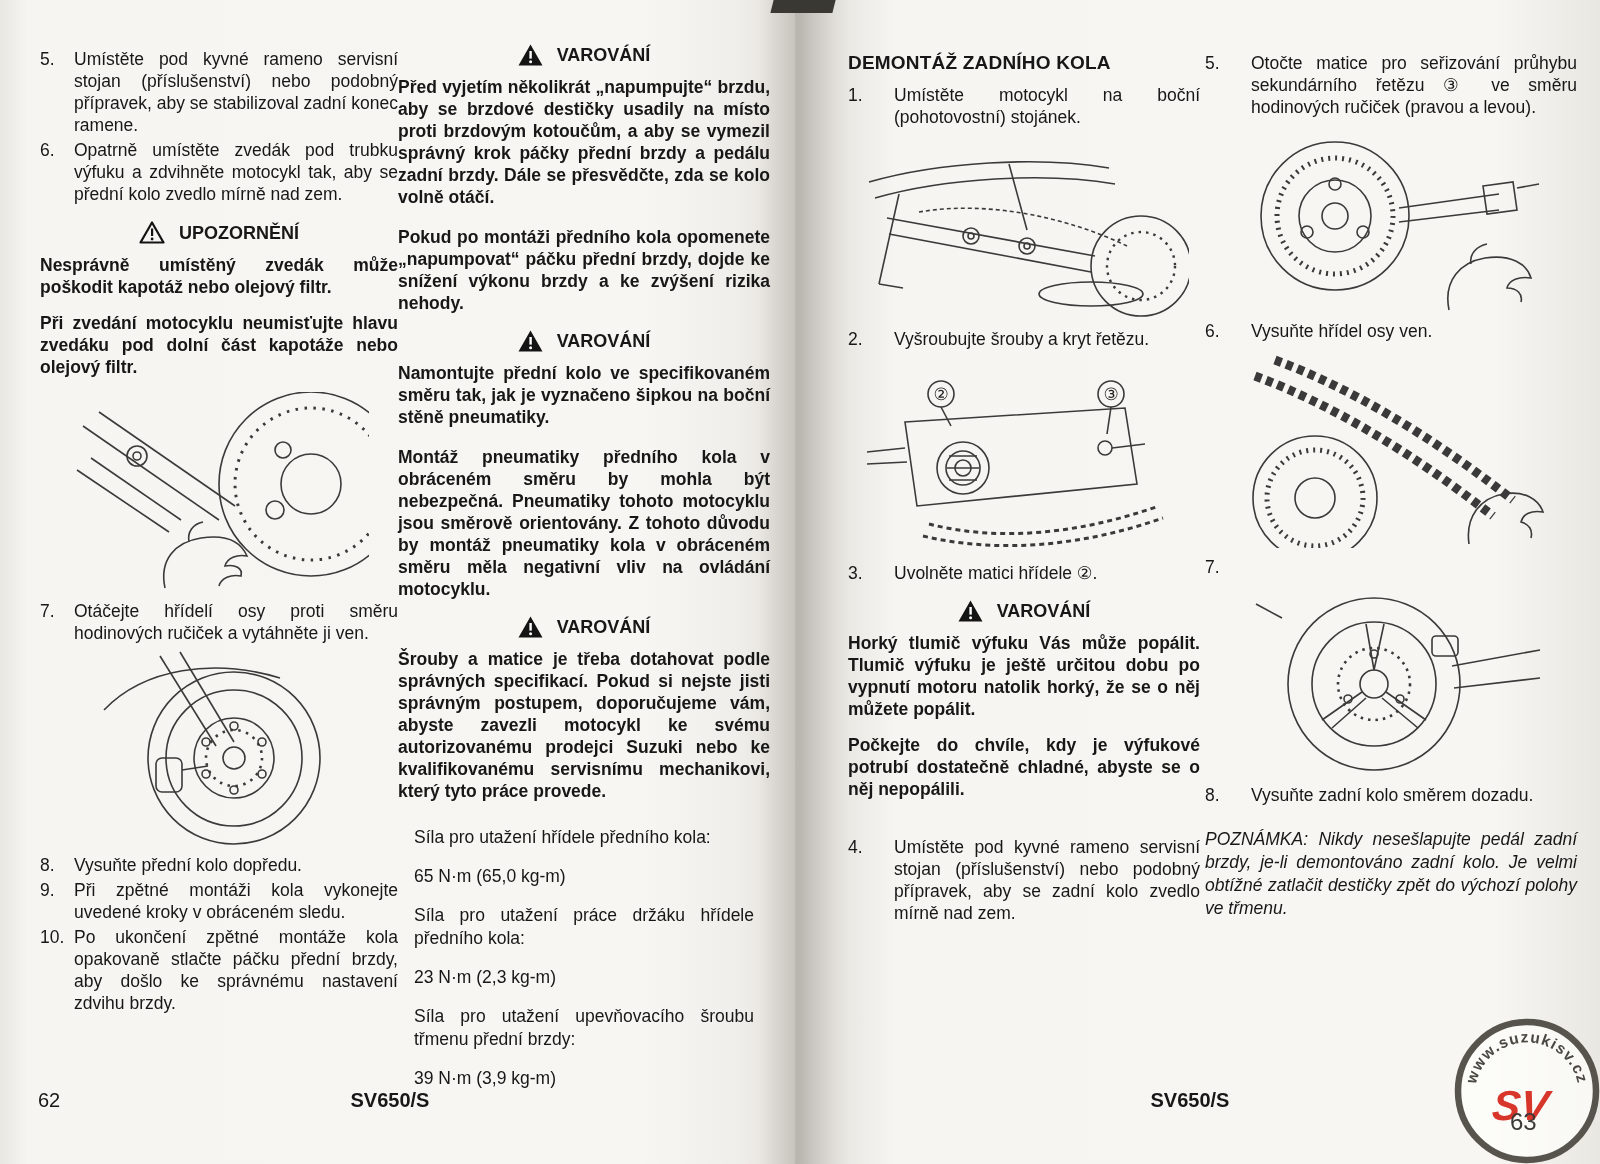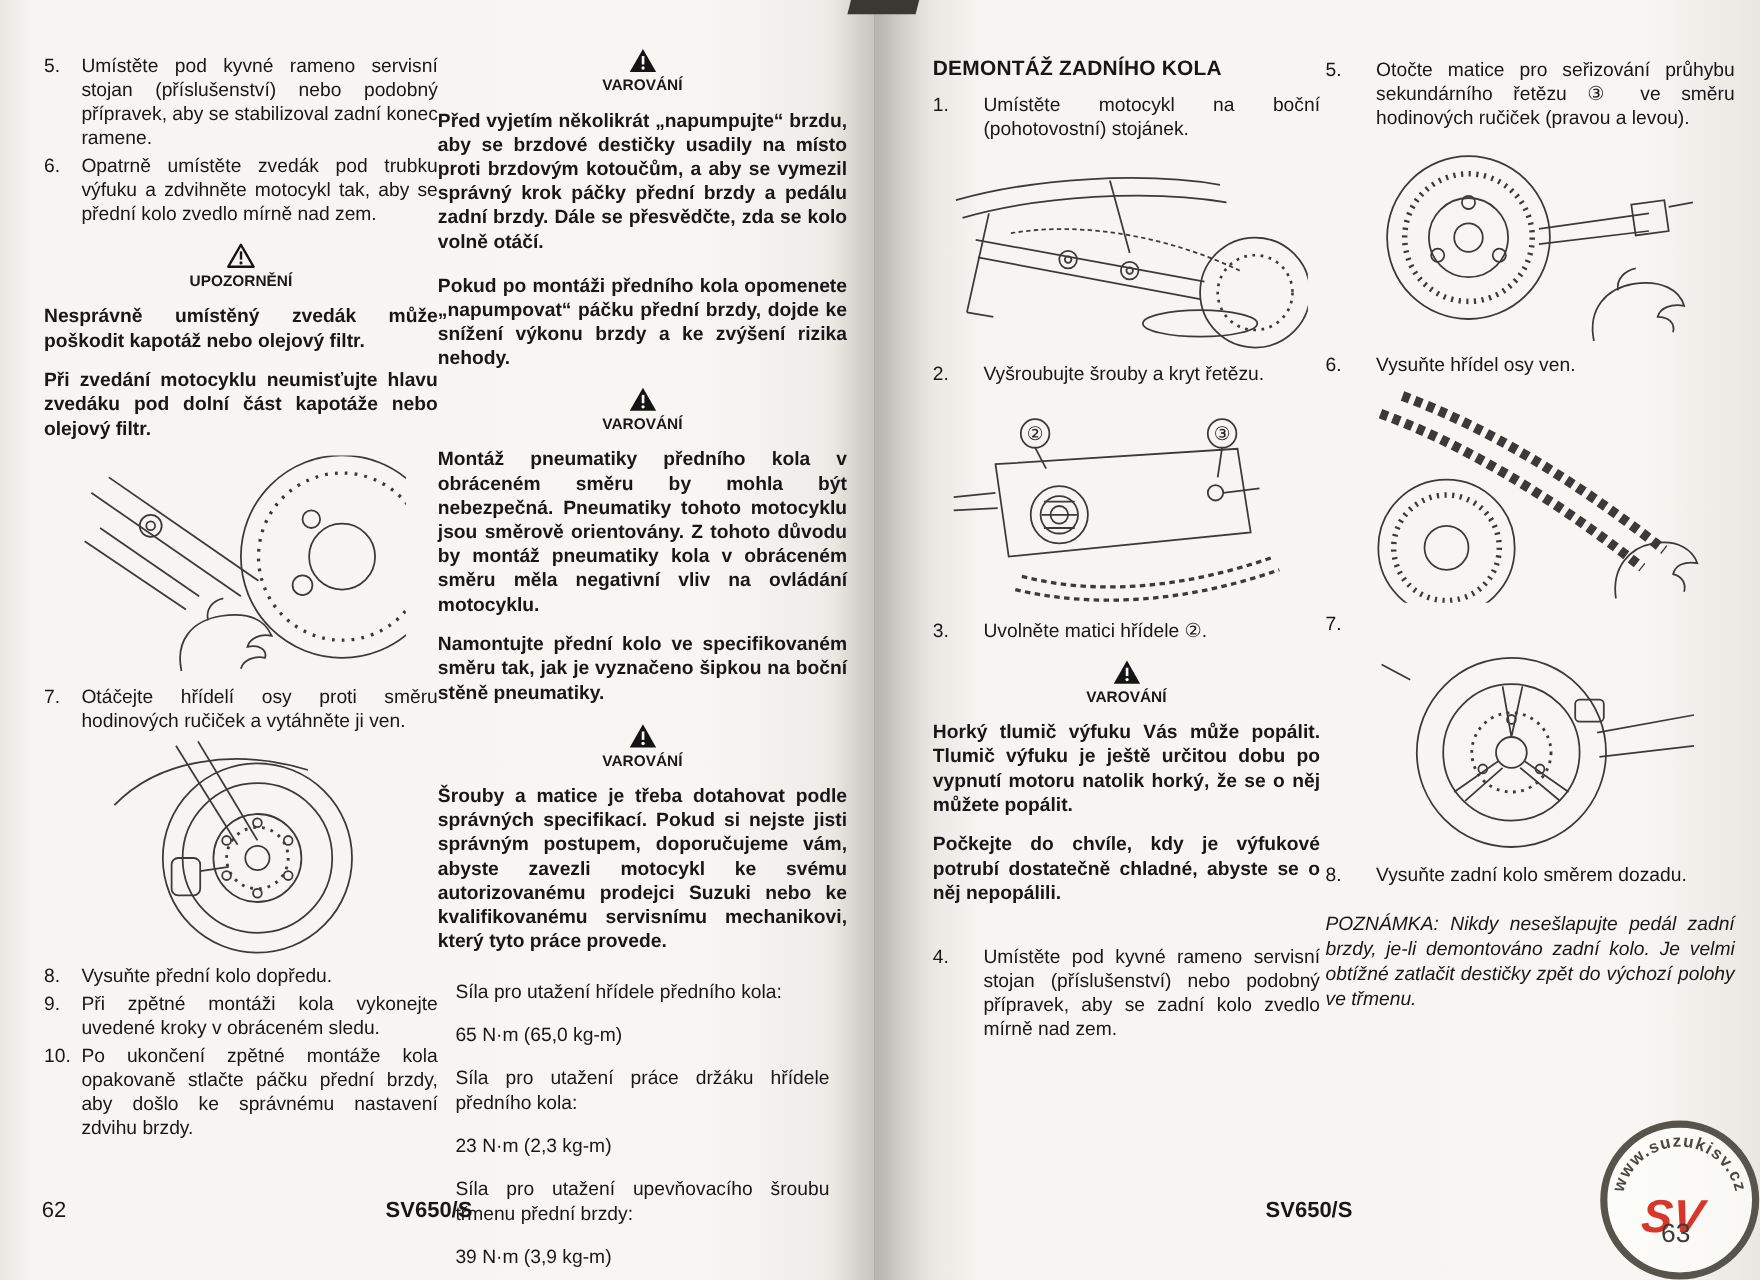--- a/index.html
+++ b/index.html
@@ -20,22 +20,22 @@
     transform:skewX(-14deg);}
   .col{position:absolute;font-size:17.5px;line-height:22px;}
   .li{display:flex;margin:0 0 3px 0;}
   .li .num{flex:none;}
   .num-l{width:34px;}
   .num-r{width:46px;}
   .li .txt{flex:1;text-align:justify;}
   p{margin:0 0 14px 0;text-align:justify;}
   .b{font-weight:700;}
   .it{font-style:italic;}
-  .warn-head{display:flex;align-items:center;justify-content:center;gap:0;
-    font-weight:700;font-size:14px;margin:16px 0 10px 0;flex-direction:column;}
+  .warn-head{display:flex;align-items:center;justify-content:center;gap:14px;
+    font-weight:700;font-size:18px;margin:16px 0 10px 0;}
   .sec-heading{font-weight:700;font-size:19px;letter-spacing:0.2px;margin:0 0 10px 0;}
   .fig{margin:6px 0 8px 0;}
   .fig svg{display:block;margin:0 auto;}
   .spec{margin-top:24px;line-height:23px;}
   .spec p{margin:16px;}
   .footer-text{position:absolute;font-size:20px;}
   .model{font-weight:700;text-align:center;width:180px;}
   #stamp{position:absolute;left:1452px;top:1016px;width:150px;height:150px;}
   #page-num-63{position:absolute;left:1510px;top:1108px;font-size:24px;color:#3b3a37;z-index:6;}
   .note-block{margin-top:22px;line-height:23px;}
@@ -140,22 +140,22 @@
   <p class="b">Pokud po montáži předního kola opomenete „napumpovat“ páčku přední brzdy, dojde ke snížení výkonu brzdy a ke zvýšení rizika nehody.</p>
 
   <div class="warn-head">
     <svg width="25" height="22" viewBox="0 0 25 22">
       <polygon points="12.5,0.5 24.5,21.5 0.5,21.5" fill="#141414"></polygon>
       <rect x="11.4" y="7" width="2.4" height="7.6" fill="#ffffff"></rect>
       <circle cx="12.6" cy="17.8" r="1.5" fill="#ffffff"></circle>
     </svg>
     <span>VAROVÁNÍ</span>
   </div>
+  <p class="b" style="margin-bottom:18px;">Namontujte přední kolo ve specifikovaném směru tak, jak je vyznačeno šipkou na boční stěně pneumatiky.</p>
   <p class="b">Montáž pneumatiky předního kola v obráceném směru by mohla být nebezpečná. Pneumatiky tohoto motocyklu jsou směrově orientovány. Z tohoto důvodu by montáž pneumatiky kola v obráceném směru měla negativní vliv na ovládání motocyklu.</p>
-  <p class="b" style="margin-bottom:18px;">Namontujte přední kolo ve specifikovaném směru tak, jak je vyznačeno šipkou na boční stěně pneumatiky.</p>
 
   <div class="warn-head">
     <svg width="25" height="22" viewBox="0 0 25 22">
       <polygon points="12.5,0.5 24.5,21.5 0.5,21.5" fill="#141414"></polygon>
       <rect x="11.4" y="7" width="2.4" height="7.6" fill="#ffffff"></rect>
       <circle cx="12.6" cy="17.8" r="1.5" fill="#ffffff"></circle>
     </svg>
     <span>VAROVÁNÍ</span>
   </div>
   <p class="b">Šrouby a matice je třeba dotahovat podle správných specifikací. Pokud si nejste jisti správným postupem, doporučujeme vám, abyste zavezli motocykl ke svému autorizovanému prodejci Suzuki nebo ke kvalifikovanému servisnímu mechanikovi, který tyto práce provede.</p>

